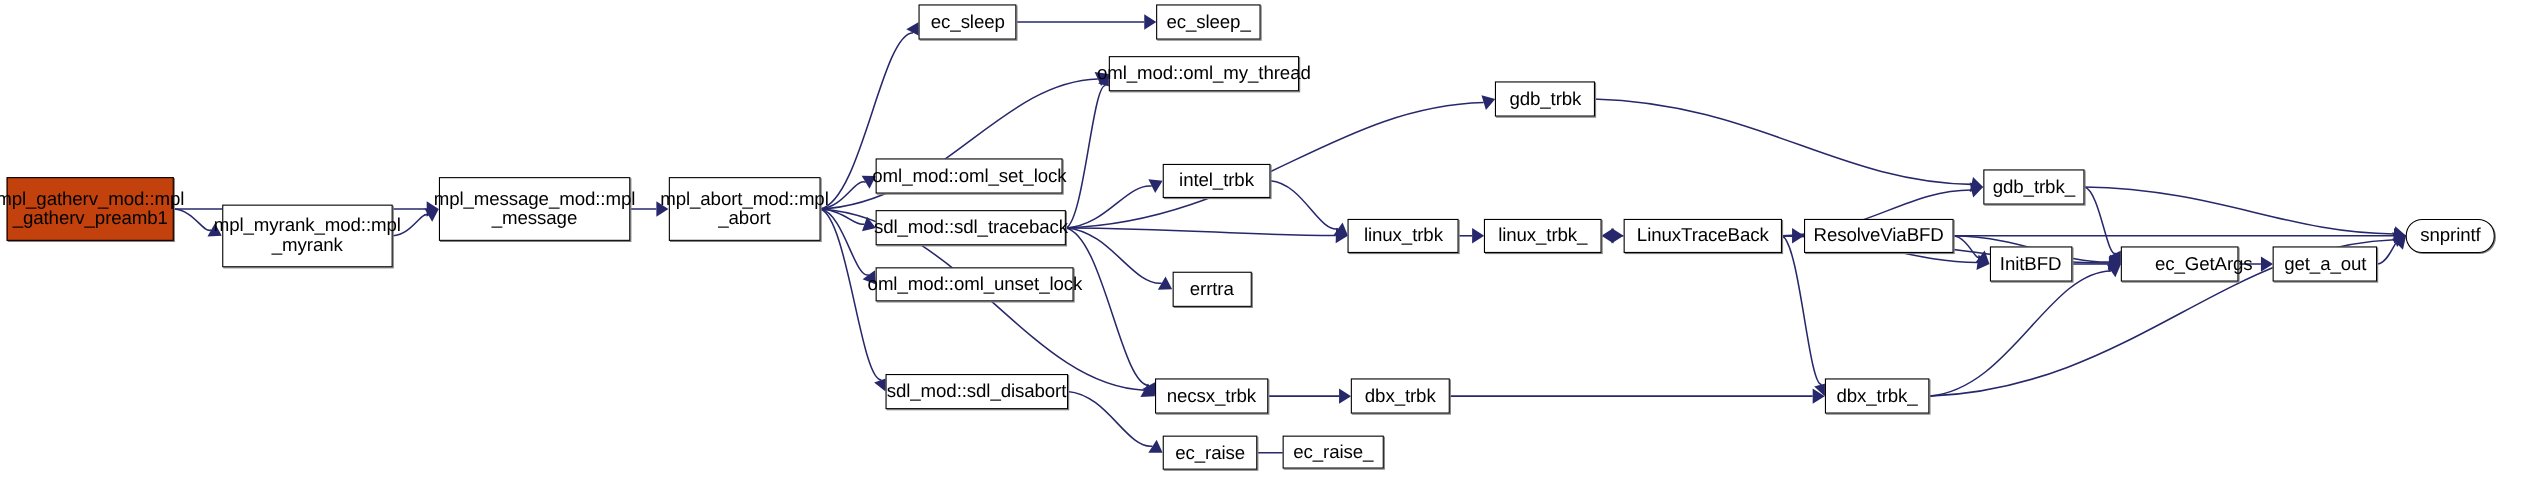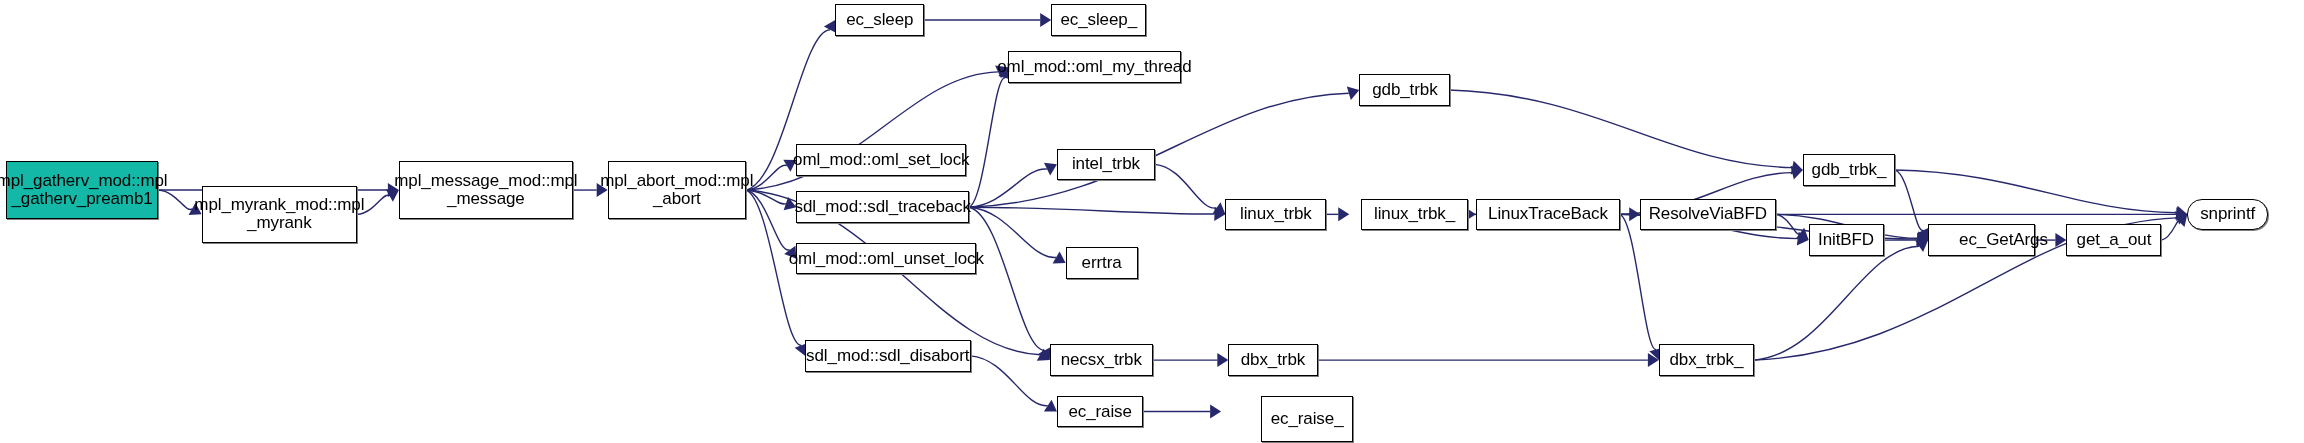--- a/index.html
+++ b/index.html
@@ -35,21 +35,21 @@
     justify-content: center;
     text-align: center;
     font-size: 17px;
     line-height: 18px;
     white-space: pre-line;
     letter-spacing: -0.1px;
     box-shadow: 1px 1px 0 0 #808080;
     z-index: 2;
   }
   .node.highlight {
-    background: #14b8a6;
+    background: #c2410c;
   }
   .edge-path {
     fill: none;
     stroke: #27286b;
     stroke-width: 1.4px;
   }
   .edge-head {
     fill: #27286b;
     stroke: none;
   }
@@ -157,23 +157,23 @@
       <div class="node" style="left: 1051.2px; top: 4.2871px; width: 95.04px; height: 31.4387px;">ec_sleep_</div>
       <div class="node" style="left: 1008px; top: 51.4452px; width: 172.8px; height: 31.4387px;">oml_mod::oml_my_thread</div>
       <div class="node" style="left: 796.32px; top: 144.332px; width: 169.92px; height: 31.4387px;">oml_mod::oml_set_lock</div>
       <div class="node" style="left: 796.32px; top: 191.49px; width: 172.8px; height: 31.4387px;">sdl_mod::sdl_traceback</div>
       <div class="node" style="left: 796.32px; top: 242.935px; width: 180px; height: 31.4387px;">oml_mod::oml_unset_lock</div>
       <div class="node" style="left: 804.96px; top: 340.11px; width: 165.6px; height: 31.4387px;">sdl_mod::sdl_disabort</div>
       <div class="node" style="left: 1056.96px; top: 148.619px; width: 97.92px; height: 31.4387px;">intel_trbk</div>
       <div class="node" style="left: 1065.6px; top: 247.223px; width: 72px; height: 31.4387px;">errtra</div>
       <div class="node" style="left: 1049.76px; top: 344.397px; width: 103px; height: 31.4387px;">necsx_trbk</div>
       <div class="node" style="left: 1056.96px; top: 395.842px; width: 86.4px; height: 31.4387px;">ec_raise</div>
-      <div class="node" style="left: 1261px; top: 395.842px; width: 92.16px; height: 46px;">ec_raise_</div>
+      <div class="node" style="left: 1166px; top: 395.842px; width: 92.16px; height: 30px;">ec_raise_</div>
       <div class="node" style="left: 1225.44px; top: 198.635px; width: 100.8px; height: 31.4387px;">linux_trbk</div>
-      <div class="node" style="left: 1349.28px; top: 198.635px; width: 106.56px; height: 31.4387px; margin-left: 12px;">linux_trbk_</div>
+      <div class="node" style="left: 1349.28px; top: 198.635px; width: 106.56px; height: 31.4387px;">linux_trbk_</div>
       <div class="node" style="left: 1476px; top: 198.635px; width: 144px; height: 31.4387px;">LinuxTraceBack</div>
       <div class="node" style="left: 1228.32px; top: 344.397px; width: 89.28px; height: 31.4387px;">dbx_trbk</div>
       <div class="node" style="left: 1658.88px; top: 344.397px; width: 95.04px; height: 31.4387px;">dbx_trbk_</div>
       <div class="node" style="left: 1359.36px; top: 74.3097px; width: 91px; height: 31.4387px;">gdb_trbk</div>
       <div class="node" style="left: 1640.16px; top: 198.635px; width: 135.36px; height: 31.4387px;">ResolveViaBFD</div>
       <div class="node" style="left: 1808.64px; top: 224.358px; width: 74.88px; height: 31.4387px;">InitBFD</div>
       <div class="node" style="left: 1802.88px; top: 154.335px; width: 92.16px; height: 31.4387px;">gdb_trbk_</div>
       <div class="node" style="left: 1928.16px; top: 224.358px; width: 106.56px; height: 31.4387px; padding-left: 44px;">ec_GetArgs</div>
       <div class="node" style="left: 2066.4px; top: 224.358px; width: 95.04px; height: 31.4387px;">get_a_out</div>
       <div class="node" style="left: 2187.36px; top: 198.635px; width: 80.64px; height: 31.4387px; border-radius: 15px;">snprintf</div>

